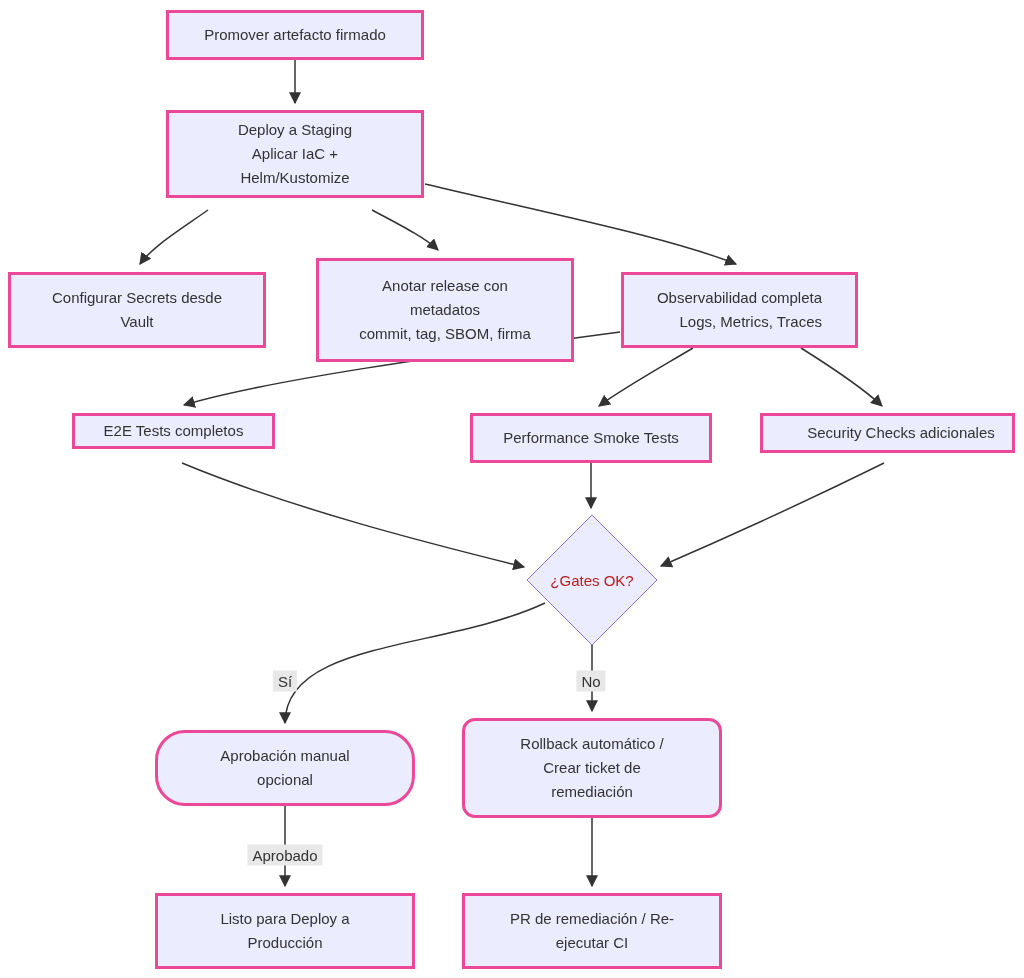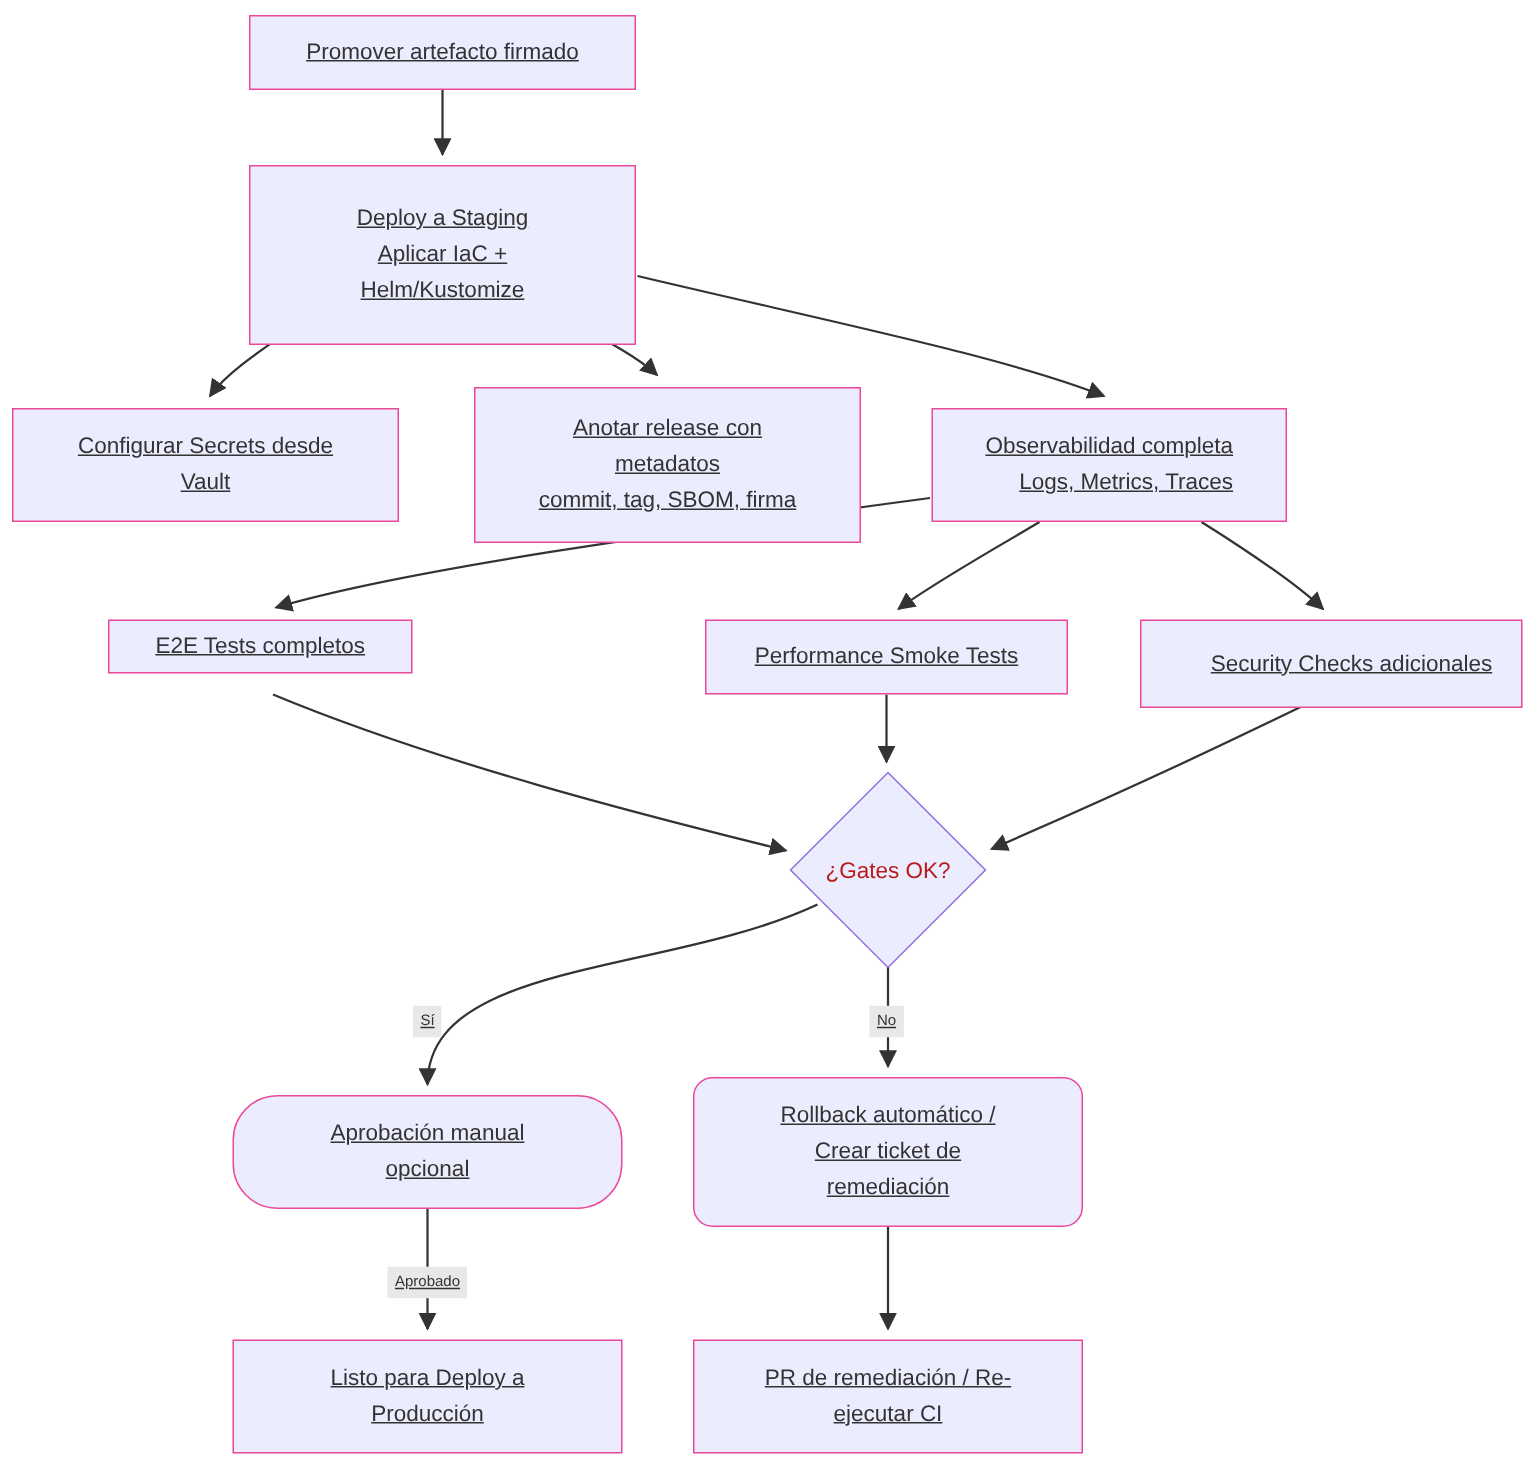--- a/index.html
+++ b/index.html
@@ -3,44 +3,42 @@
 <meta charset="utf-8">
 <style>
   * { margin:0; padding:0; box-sizing:border-box; }
   html,body { background:#ffffff; }
   body { font-family:"Liberation Sans", sans-serif; color:#333333; }
   .canvas { position:relative; width:1024px; height:978px; background:#ffffff; overflow:hidden; }
   .edges { position:absolute; left:0; top:0; width:1024px; height:978px; }
   .node {
     position:absolute;
     background:#ECECFF;
-    border:1px solid #ec4899;
+    border:3px solid #ec4899;
     color:#333333;
     display:flex; align-items:center; justify-content:center;
     text-align:center;
     font-size:15px; line-height:24px;
     white-space:pre-line;
-    text-decoration:underline;
   }
   .diamond-label {
     position:absolute;
     display:flex; align-items:center; justify-content:center;
     text-align:center;
     color:#b91c1c; font-size:15px;
     pointer-events:none;
   }
   .edge-label {
     position:absolute;
     transform:translate(-50%,-50%);
     background:#e8e8e8;
     color:#333333;
-    font-size:10px; line-height:19px;
+    font-size:15px; line-height:19px;
     padding:1px 5px;
     white-space:nowrap;
-    text-decoration:underline;
   }
 </style>
 </head>
 <body>
 
 <div class="canvas">
 
   <svg class="edges" width="1024" height="978" viewBox="0 0 1024 978" xmlns="http://www.w3.org/2000/svg">
     <defs>
       <marker id="arrow" viewBox="0 0 10 10" refX="9" refY="5" markerWidth="8" markerHeight="8" orient="auto-start-reverse">
@@ -77,39 +75,39 @@
       <path d="M592,645 L592,711" marker-end="url(#arrow)"></path>
 
       <path d="M285,806 L285,886" marker-end="url(#arrow)"></path>
 
       <path d="M592,818 L592,886" marker-end="url(#arrow)"></path>
     </g>
   </svg>
 
   <div class="node" style="left:166px; top:10px; width:258px; height:50px;">Promover artefacto firmado</div>
 
-  <div class="node" style="left:166px; top:110px; width:258px; height:120px;">Deploy a Staging
+  <div class="node" style="left:166px; top:110px; width:258px; height:88px;">Deploy a Staging
 Aplicar IaC +
 Helm/Kustomize</div>
 
   <div class="node" style="left:8px; top:272px; width:258px; height:76px;">Configurar Secrets desde
 Vault</div>
 
   <div class="node" style="left:316px; top:258px; width:258px; height:104px;">Anotar release con
 metadatos
 commit, tag, SBOM, firma</div>
 
   <div class="node" style="left:621px; top:272px; width:237px; height:76px;text-align:right;">Observabilidad completa
 Logs, Metrics, Traces</div>
 
   <div class="node" style="left:72px; top:413px; width:203px; height:36px;">E2E Tests completos</div>
 
   <div class="node" style="left:470px; top:413px; width:242px; height:50px;">Performance Smoke Tests</div>
 
-  <div class="node" style="left:760px; top:413px; width:255px; height:59px;padding-left:27px;">Security Checks adicionales</div>
+  <div class="node" style="left:760px; top:413px; width:255px; height:40px;padding-left:27px;">Security Checks adicionales</div>
 
   <div class="diamond-label" style="left:527px; top:515px; width:130px; height:130px;">¿Gates OK?</div>
 
   <div class="node" style="left:155px; top:730px; width:260px; height:76px;border-radius:30px;">Aprobación manual
 opcional</div>
 
   <div class="node" style="left:462px; top:718px; width:260px; height:100px;border-radius:13px;">Rollback automático /
 Crear ticket de
 remediación</div>
 

